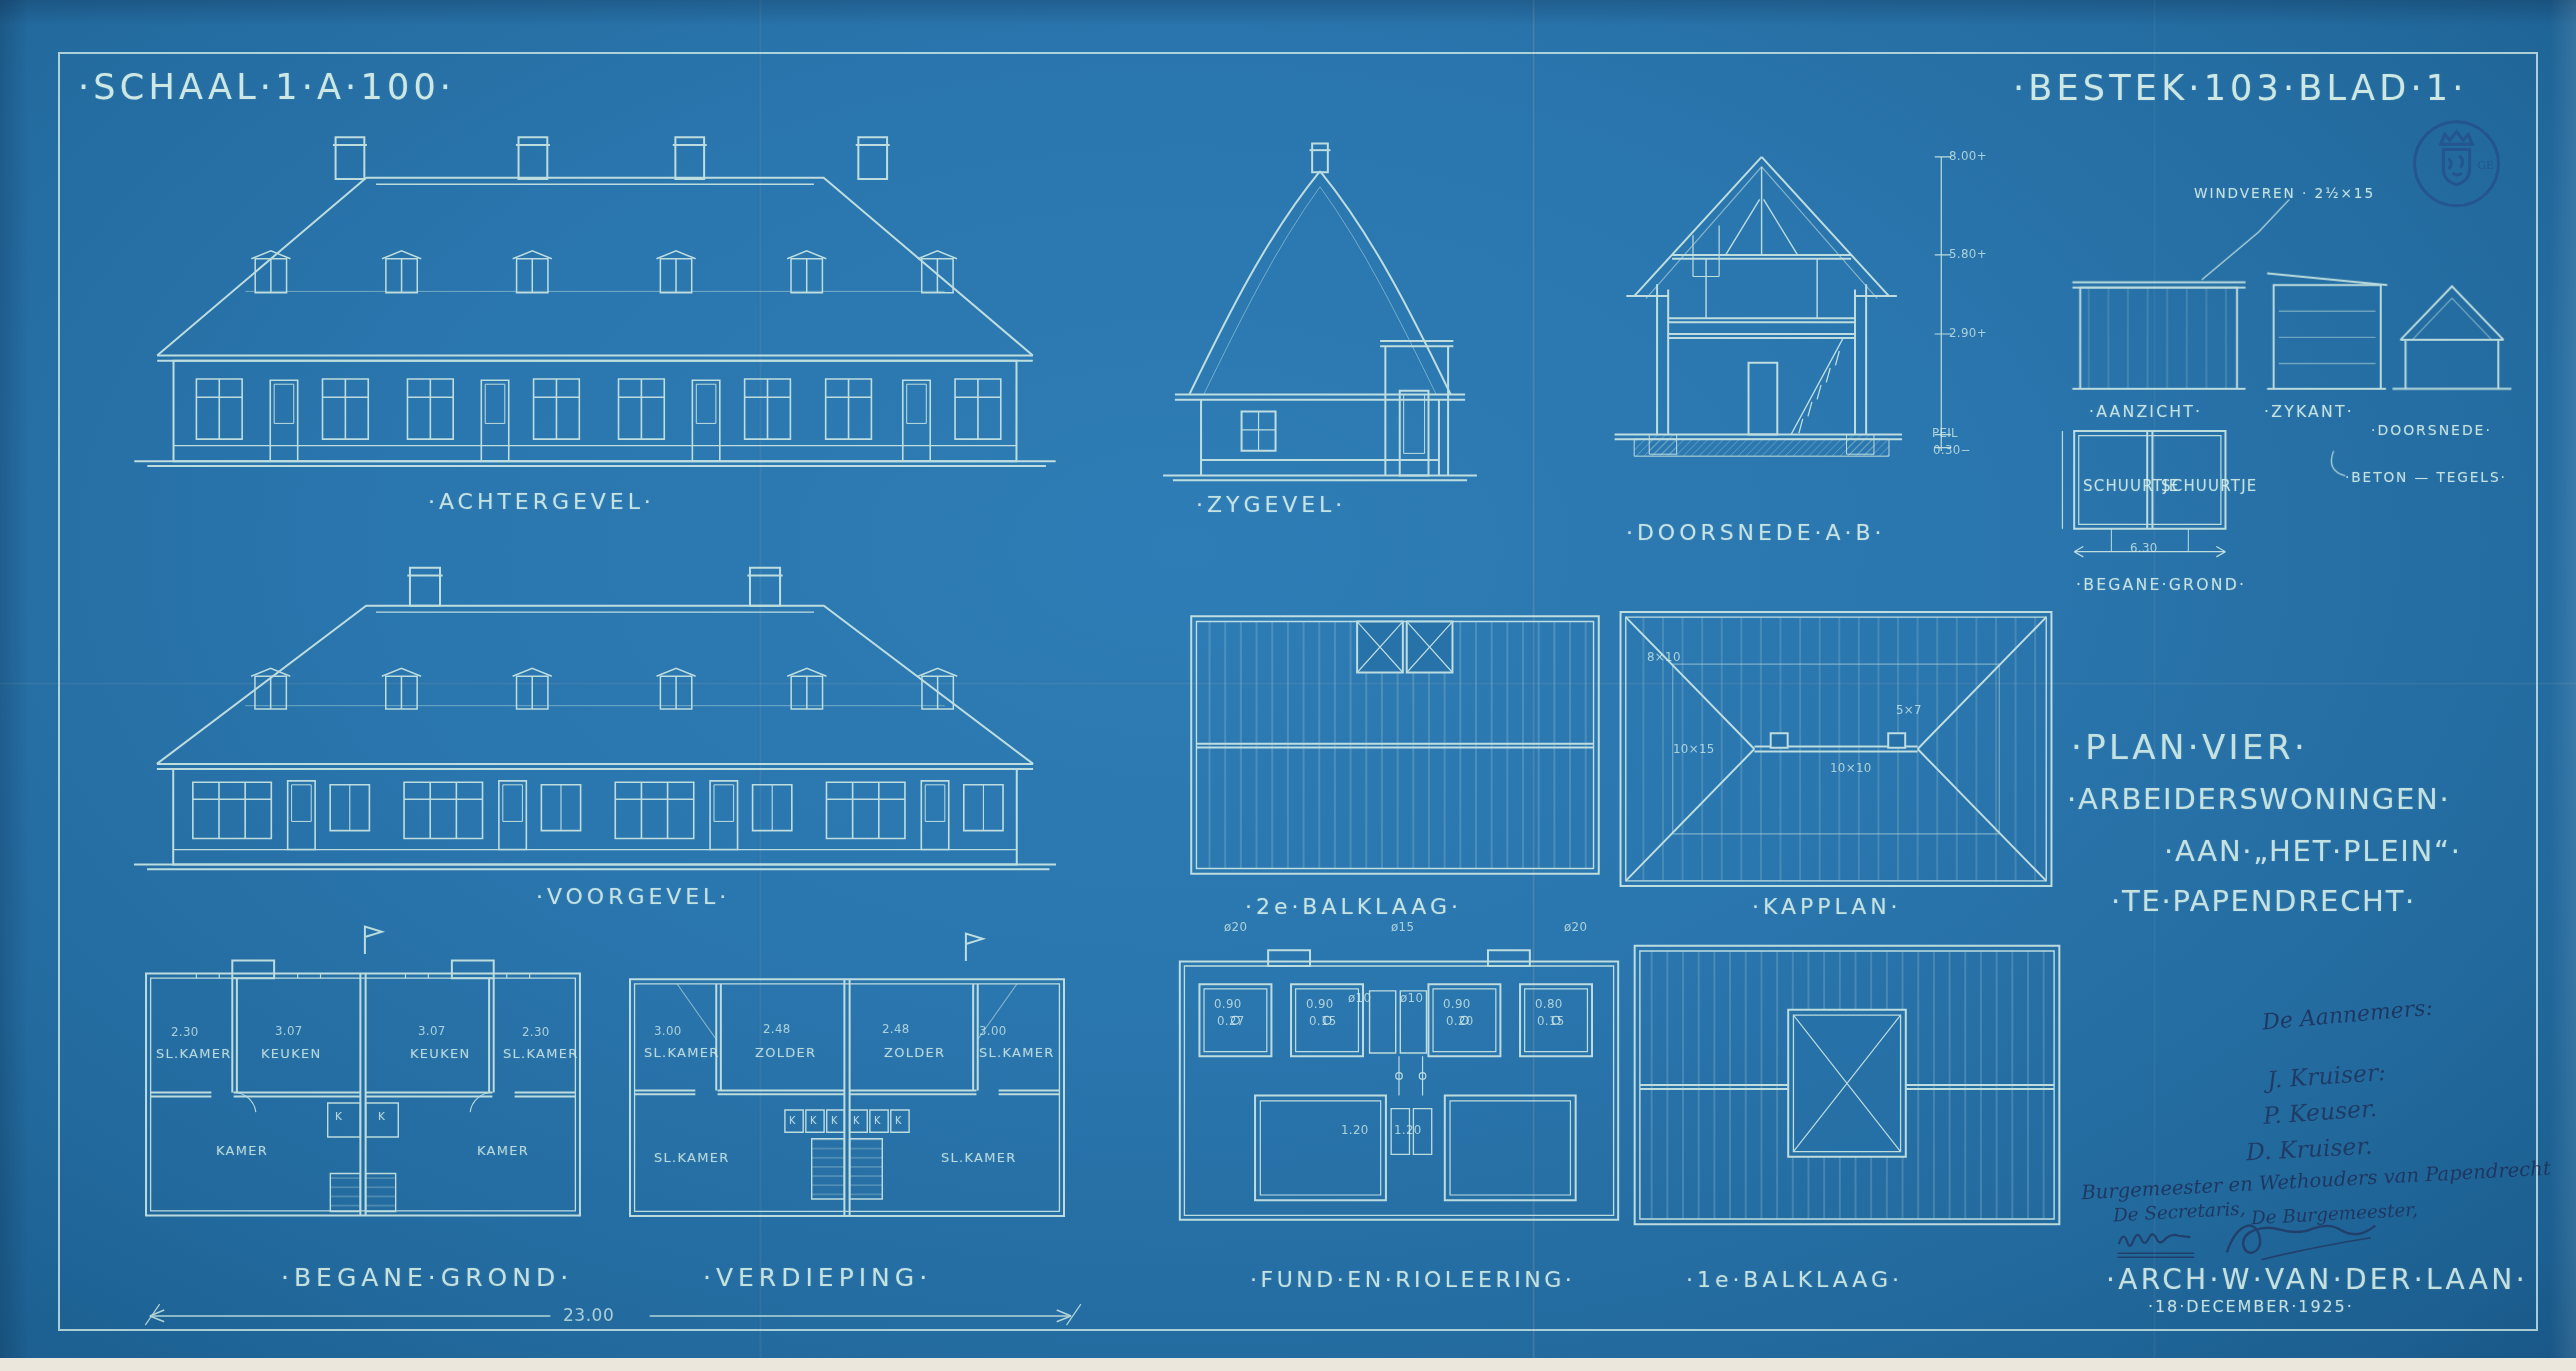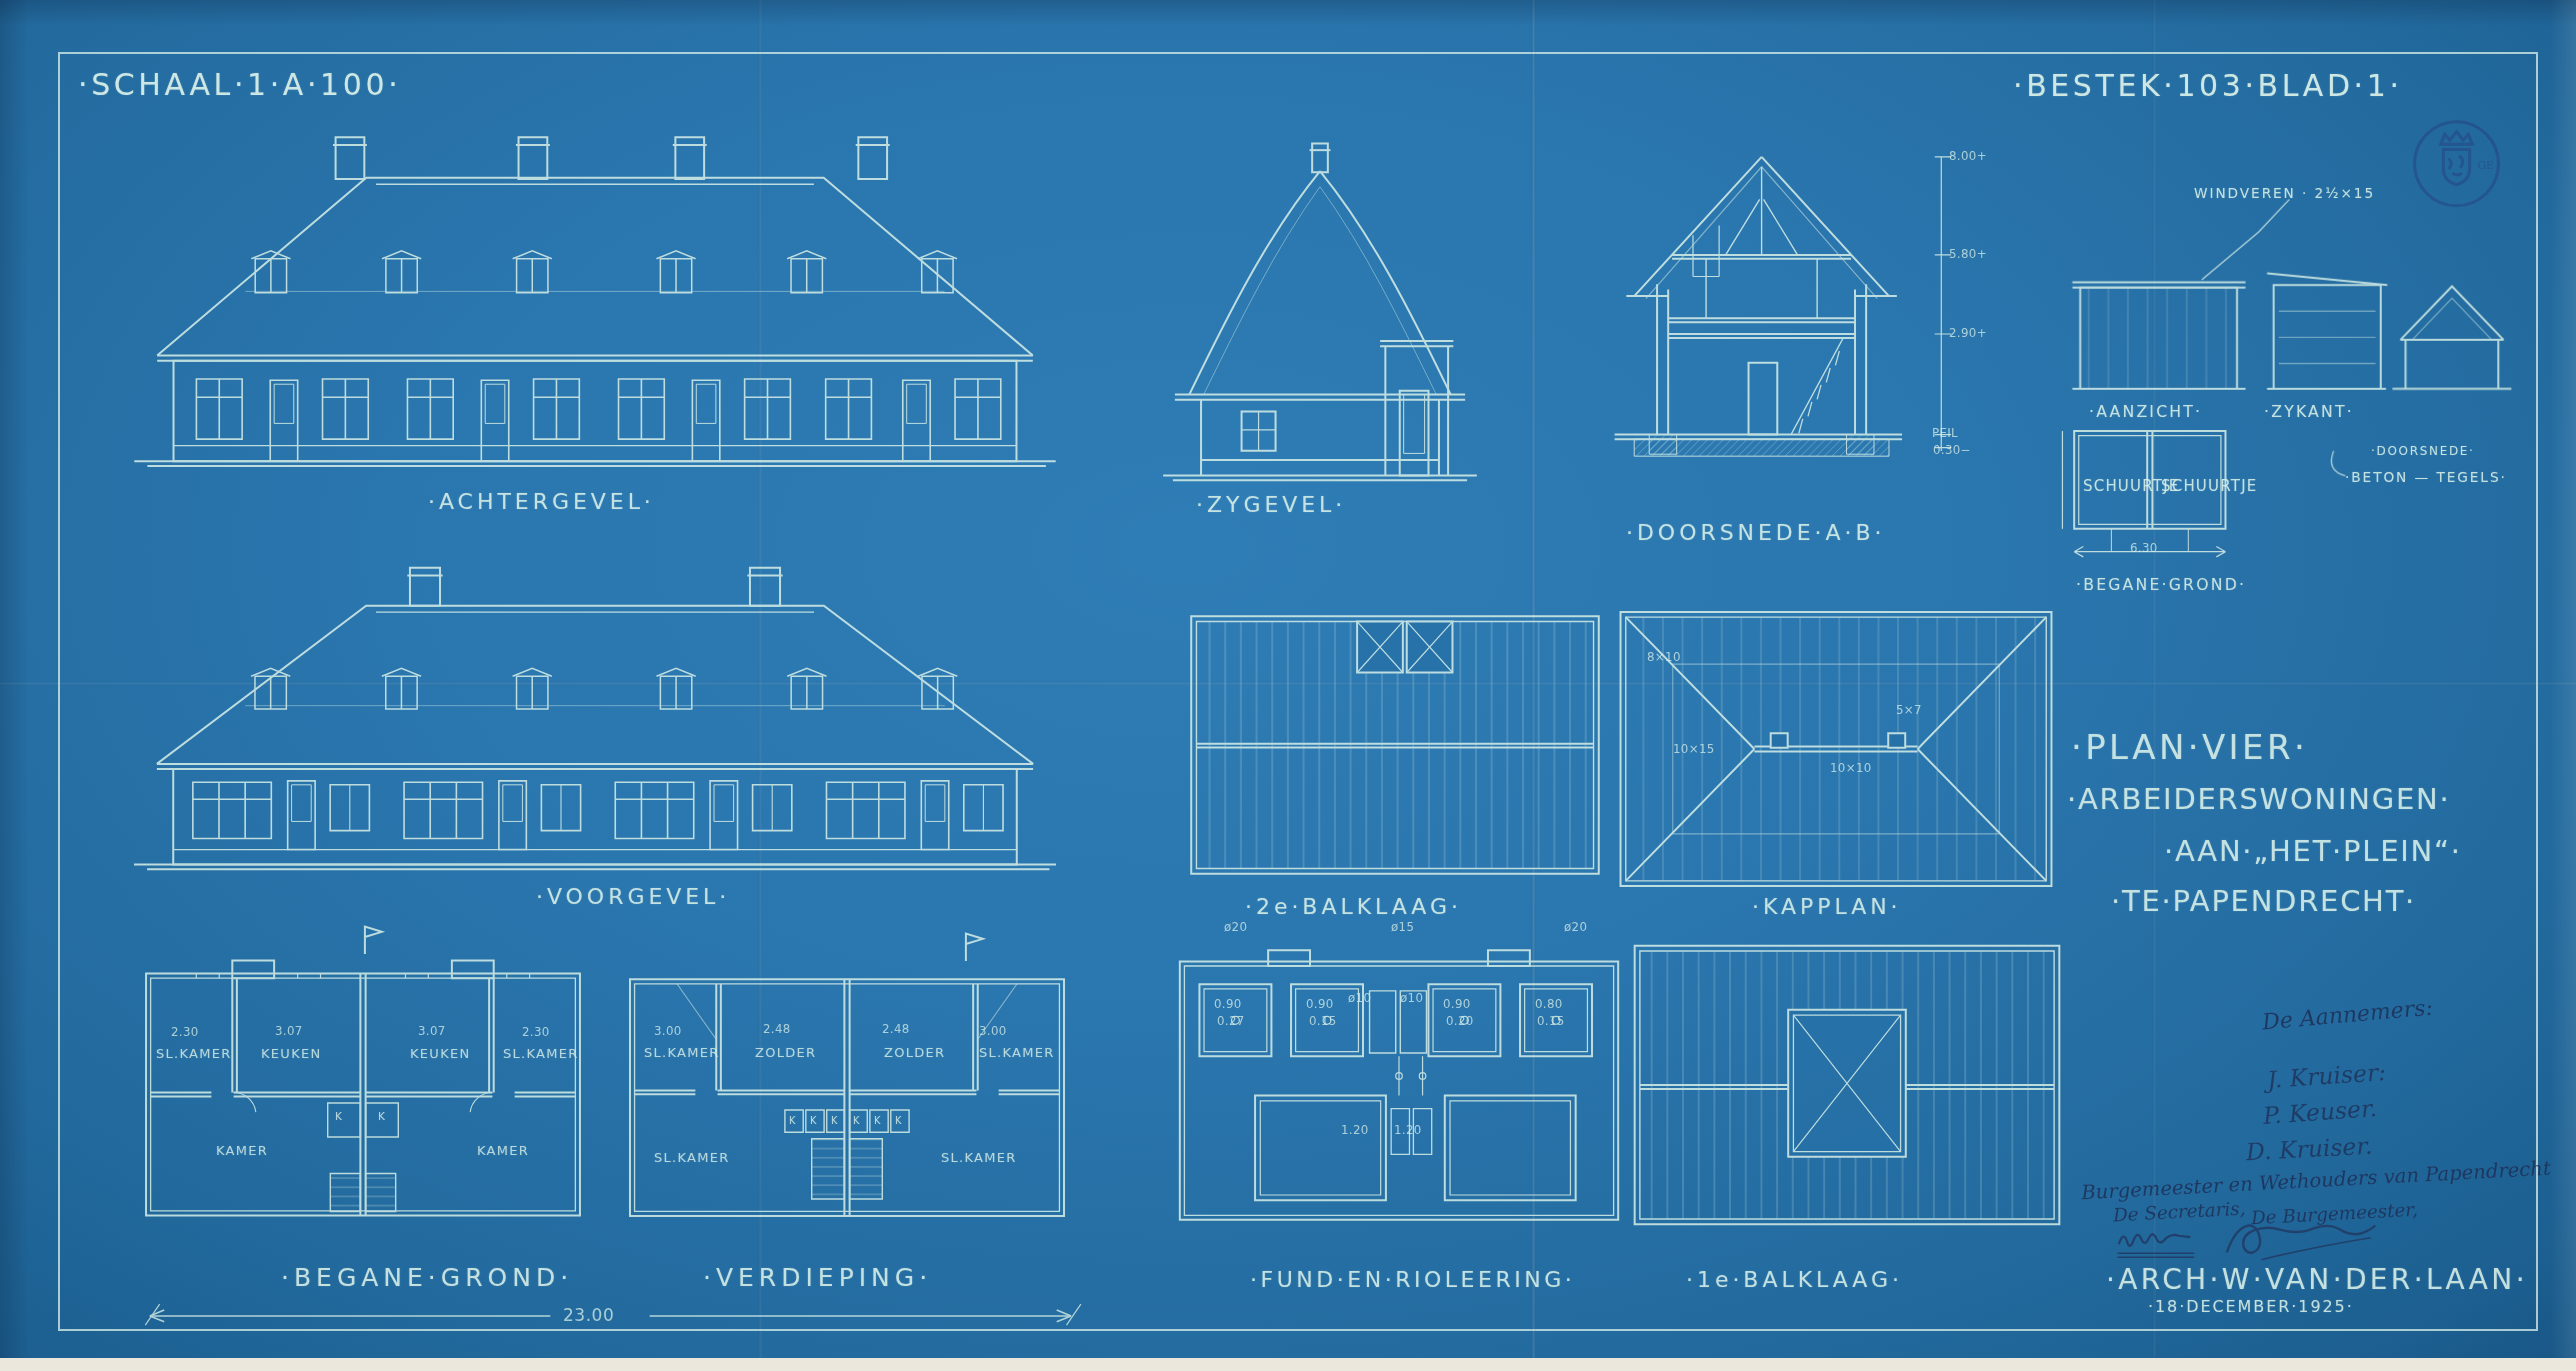--- a/index.html
+++ b/index.html
@@ -5,21 +5,21 @@
   html,body{margin:0;padding:0;background:#0d3350;}
   .sheet{
     position:relative;width:2576px;height:1371px;overflow:hidden;
     background:radial-gradient(ellipse at 46% 40%, #2f7db6 0%, #2a76ae 40%, #236b9f 72%, #1c5f90 92%, #185585 100%);
     font-family:"DejaVu Sans",sans-serif;
   }
   .frame{position:absolute;left:58px;top:52px;width:2476px;height:1275px;
     border:2px solid rgba(226,246,238,.72);pointer-events:none;}
   .lbl{position:absolute;color:#dbf2ea;opacity:.88;letter-spacing:.18em;white-space:nowrap;
     text-shadow:0 0 2px rgba(210,240,230,.25);}
-  .title{font-size:30px;letter-spacing:.12em;opacity:.92;text-align:right;}
+  .title{font-size:35px;letter-spacing:.12em;opacity:.92;text-align:right;}
   .big{font-size:34px;letter-spacing:.1em;}
   .med{font-size:22px;}
   .sm{font-size:15.7px;letter-spacing:.14em;text-align:center;}
   .xs{font-size:15px;letter-spacing:.08em;}
   .room{font-size:13px;letter-spacing:.1em;opacity:.8;}
   .dim{position:absolute;color:#d7efe8;opacity:.75;font-size:11.8px;letter-spacing:.03em;white-space:nowrap;}
   .ink{position:absolute;color:#1e2d55;opacity:.82;font-family:"DejaVu Serif",serif;font-style:italic;white-space:nowrap;}
   .sig{font-size:23.5px;opacity:.75;}
   svg.draw{position:absolute;overflow:visible;}
   svg.draw *{vector-effect:non-scaling-stroke;}
@@ -213,21 +213,21 @@
       <path d="M318 335H500"></path>
       <path d="M522 260 L601 178 L680 260 M522 260H680"></path>
       <path d="M540 260 L601 196 L662 260" stroke-width="1.2" opacity=".6"></path>
       <path d="M530 260V335 M672 260V335 M510 335H692"></path>
       <path d="M438 468 q-30 -8 -18 -38" stroke-width="1.2"></path>
     </g>
   </svg>
   <span class="lbl sm" style="left:2194px;top:185px;font-size:13.7px">WINDVEREN · 2½×15</span>
   <span class="lbl sm" style="left:2089px;top:402px">·AANZICHT·</span>
   <span class="lbl sm" style="left:2264px;top:402px">·ZYKANT·</span>
-  <span class="lbl sm" style="left:2371px;top:444px;font-size:12px">·DOORSNEDE·</span>
+  <span class="lbl sm" style="left:2371px;top:422px;font-size:14px">·DOORSNEDE·</span>
   <span class="lbl sm" style="left:2345px;top:469px;font-size:13.7px">·BETON — TEGELS·</span>
 
   
   <svg class="draw" style="left:2059px;top:418px" width="196" height="150" viewBox="0 0 300 230">
     <g stroke="#d7efe8" fill="none" stroke-width="2" opacity=".85">
       <rect x="23" y="20" width="232" height="150"></rect>
       <rect x="30" y="27" width="218" height="136" stroke-width="1.2"></rect>
       <path d="M135 20V170 M143 20V170"></path>
       <path d="M5 20V170" stroke-width="1.2"></path>
       <path d="M23 205H255 M23 205 l14 -8 M23 205 l14 8 M255 205 l-14 -8 M255 205 l-14 8" stroke-width="1.3"></path>

